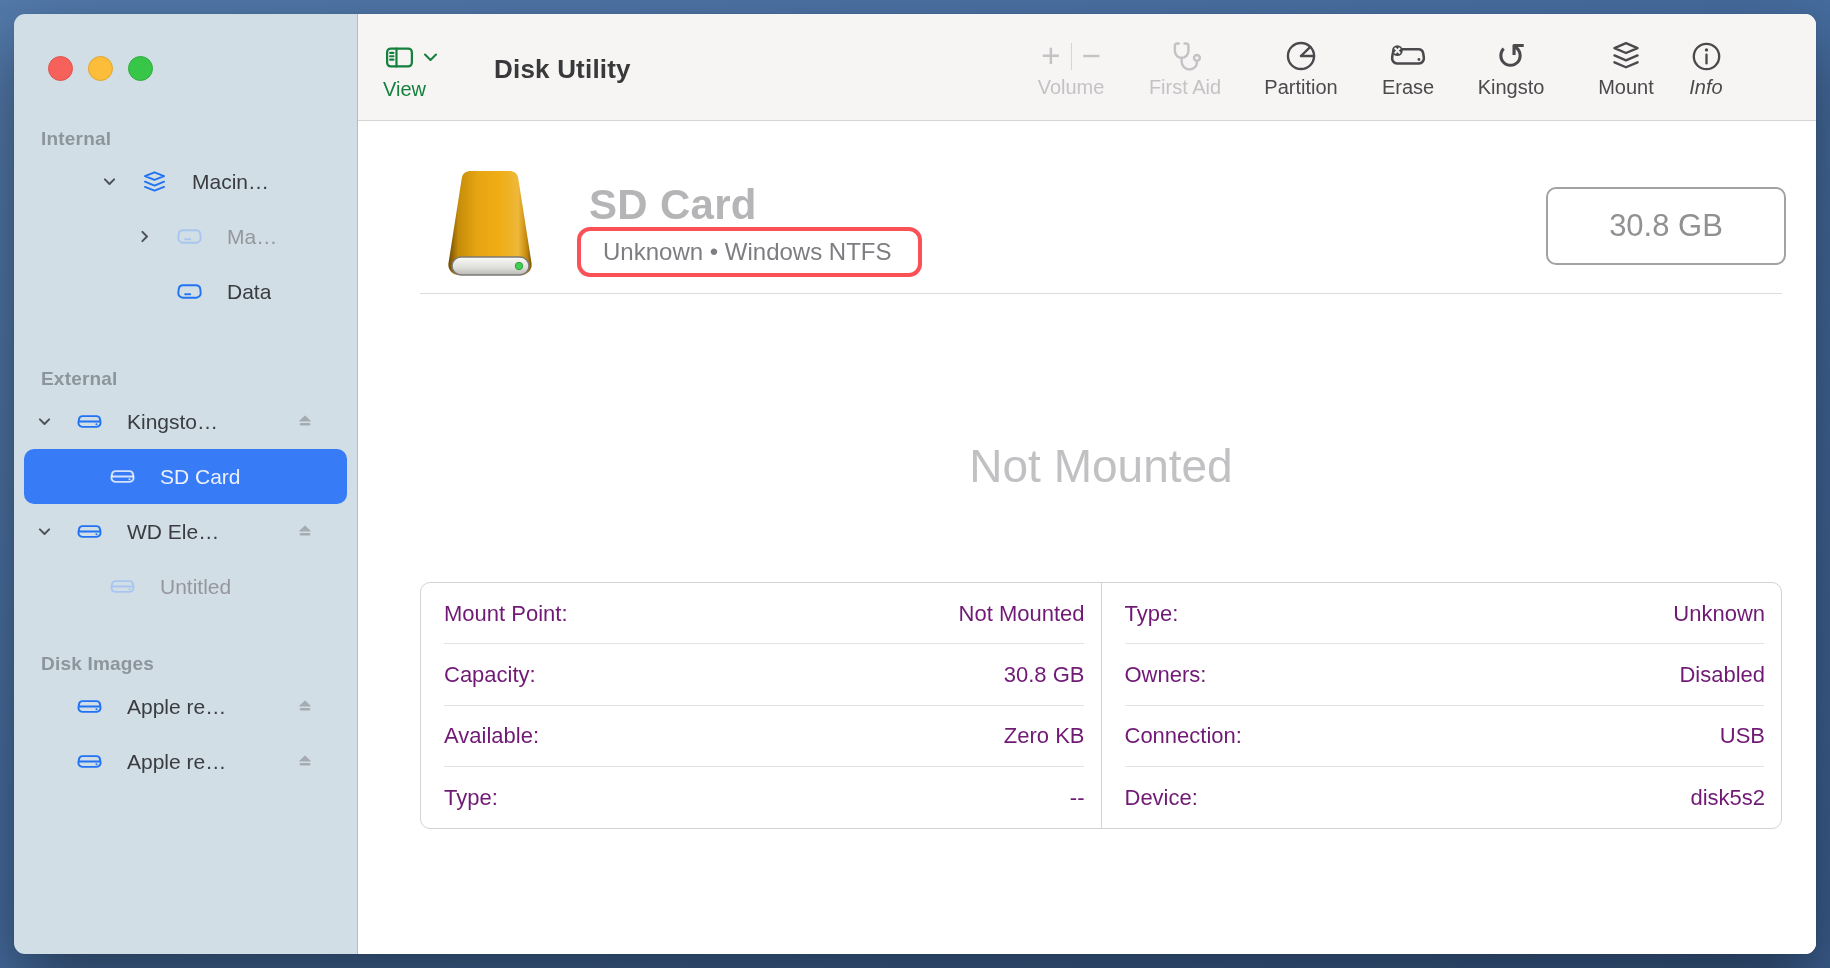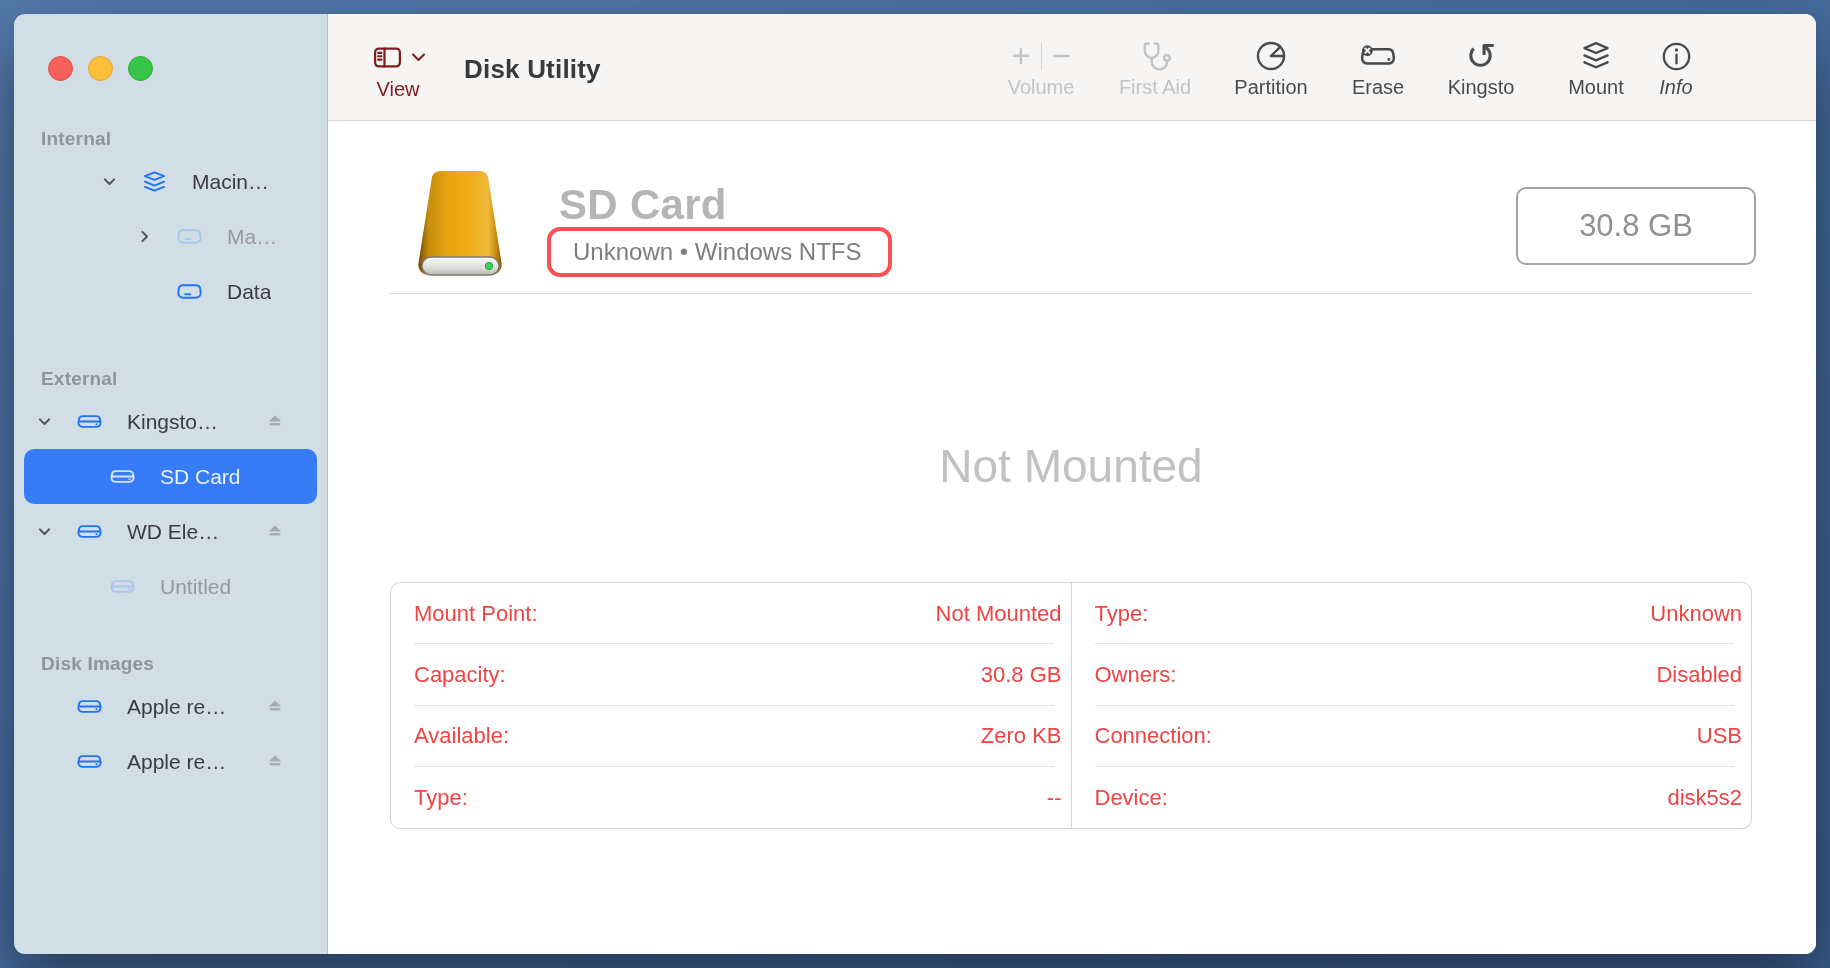--- a/index.html
+++ b/index.html
@@ -4,21 +4,21 @@
 <style>
   * { margin:0; padding:0; box-sizing:border-box; }
   html,body { width:1830px; height:968px; overflow:hidden;
     font-family:"Liberation Sans","DejaVu Sans",sans-serif; }
   .desktop { position:relative; width:1830px; height:968px;
     background:linear-gradient(155deg,#537aab 0%,#466d9f 45%,#3a5d8d 100%); }
   .window { position:absolute; left:14px; top:14px; width:1802px; height:940px;
     border-radius:11px; overflow:hidden; display:flex;
     box-shadow:0 30px 70px rgba(0,0,0,.45), 0 0 1px rgba(0,0,0,.35); }
   
-  .sidebar { position:relative; flex:none; width:314px; background:#d1dee5;
+  .sidebar { position:relative; flex:none; width:344px; background:#d1dee5;
     border-right:1px solid #b2bcc2; }
   .tl { position:absolute; width:25px; height:25px; border-radius:50%; top:42px; }
   .tl.red    { left:34px;  background:#f6615b; border:1px solid #e0534d; }
   .tl.yellow { left:74px;  background:#fcbd3a; border:1px solid #e2a62c; }
   .tl.green  { left:114px; background:#37c648; border:1px solid #2eac3d; }
   .tree { position:absolute; inset:0; padding-top:110px; }
   .shdr { height:30px; display:flex; align-items:center; padding-left:27px;
     font-size:19px; font-weight:700; color:#8d959c; letter-spacing:.2px; }
   .shdr.external   { margin-top:45px; }
   .shdr.diskimages { margin-top:35px; }
@@ -36,21 +36,21 @@
   .trow .tlabel { white-space:nowrap; overflow:hidden; }
   .trow .eject { position:absolute; right:33px; width:18px; height:18px; color:#a6abb2;
     display:flex; align-items:center; justify-content:center; }
   .lvl0 { padding-left:11px; } .lvl1 { padding-left:44px; }
   .lvl2 { padding-left:76px; } .lvl3 { padding-left:111px; }
   
   .content { flex:1; display:flex; flex-direction:column; background:#fff; }
   .toolbar { position:relative; flex:none; height:107px; background:#f6f5f4;
     border-bottom:1px solid #d6d5d4; }
   .viewbtn { position:absolute; left:25px; top:0; width:90px; height:107px;
-    display:flex; flex-direction:column; align-items:center; color:#7f1d1d; }
+    display:flex; flex-direction:column; align-items:flex-start; color:#15803d; }
   .viewbtn .icn { margin-top:24px; height:38px; display:flex; align-items:center; gap:7px; }
   .viewbtn .lbl { margin-top:2px; font-size:20px; }
   .wtitle { position:absolute; left:136px; top:40px; font-size:26px; font-weight:700;
     color:#39393b; letter-spacing:.2px; }
   .tbtn { position:absolute; top:0; width:120px; height:107px; display:flex;
     flex-direction:column; align-items:center; color:#4a4a4d; }
   .tbtn.disabled { color:#c3c3c6; }
   .tbtn .icn { margin-top:22px; height:40px; display:flex; align-items:center; justify-content:center; }
   .tbtn .lbl { margin-top:0; font-size:20px; }
   .pm { display:flex; align-items:center; gap:10px; font-size:33px; font-weight:300; }
@@ -68,21 +68,21 @@
     border:2px solid #a2a2a4; border-radius:10px; display:flex; align-items:center;
     justify-content:center; font-size:31px; color:#919194; }
   .hdiv { position:absolute; left:62px; top:172px; width:1362px; height:1px; background:#dcdcdd; }
   .status { position:absolute; left:62px; top:318px; width:1362px; text-align:center;
     font-size:46px; color:#c1c1c3; }
   .dtable { position:absolute; left:62px; top:461px; width:1362px; height:247px;
     border:1px solid #d3d3d5; border-radius:10px; display:flex; background:#fff; }
   .dcol { flex:1; display:grid; grid-auto-rows:61.3px; padding-top:0; }
   .dcol.right { border-left:1px solid #d3d3d5; }
   .drow { position:relative; display:flex; align-items:center; justify-content:space-between;
-    padding:0 9px 0 23px; font-size:22px; color:#ef4444; }
+    padding:0 16px 0 23px; font-size:22px; color:#701a75; }
   .drow:not(:last-child)::after { content:""; position:absolute; left:23px; right:17px;
     bottom:0; height:1px; background:#e3e3e4; }
   svg { display:block; }
 </style>
 </head>
 <body>
 
 <div class="desktop">
   <div class="window">
 

